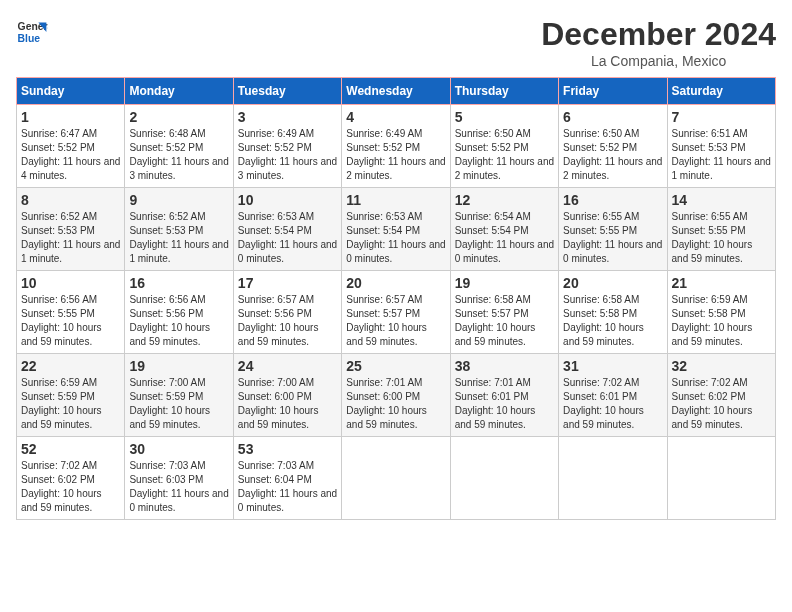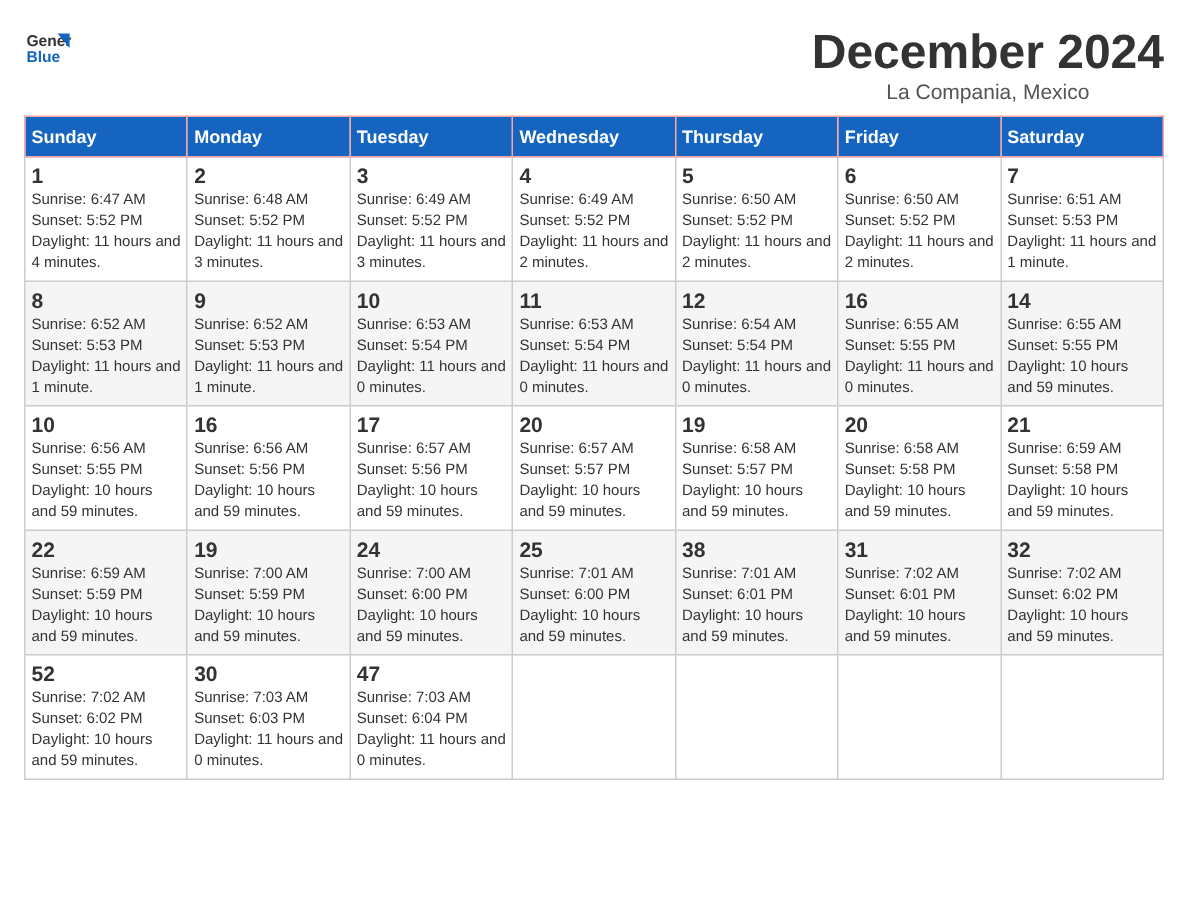--- a/index.html
+++ b/index.html
@@ -356,21 +356,21 @@
       </td>
         <td>
         <span class="day-num">30</span>
         <div class="day-info">
           Sunrise: 7:03 AM<br>
           Sunset: 6:03 PM<br>
           Daylight: 11 hours and 0 minutes.
         </div>
       </td>
         <td>
-        <span class="day-num">47</span>
+        <span class="day-num">53</span>
         <div class="day-info">
           Sunrise: 7:03 AM<br>
           Sunset: 6:04 PM<br>
           Daylight: 11 hours and 0 minutes.
         </div>
       </td>
         <td class="empty-cell"></td>
         <td class="empty-cell"></td>
         <td class="empty-cell"></td>
         <td class="empty-cell"></td>

